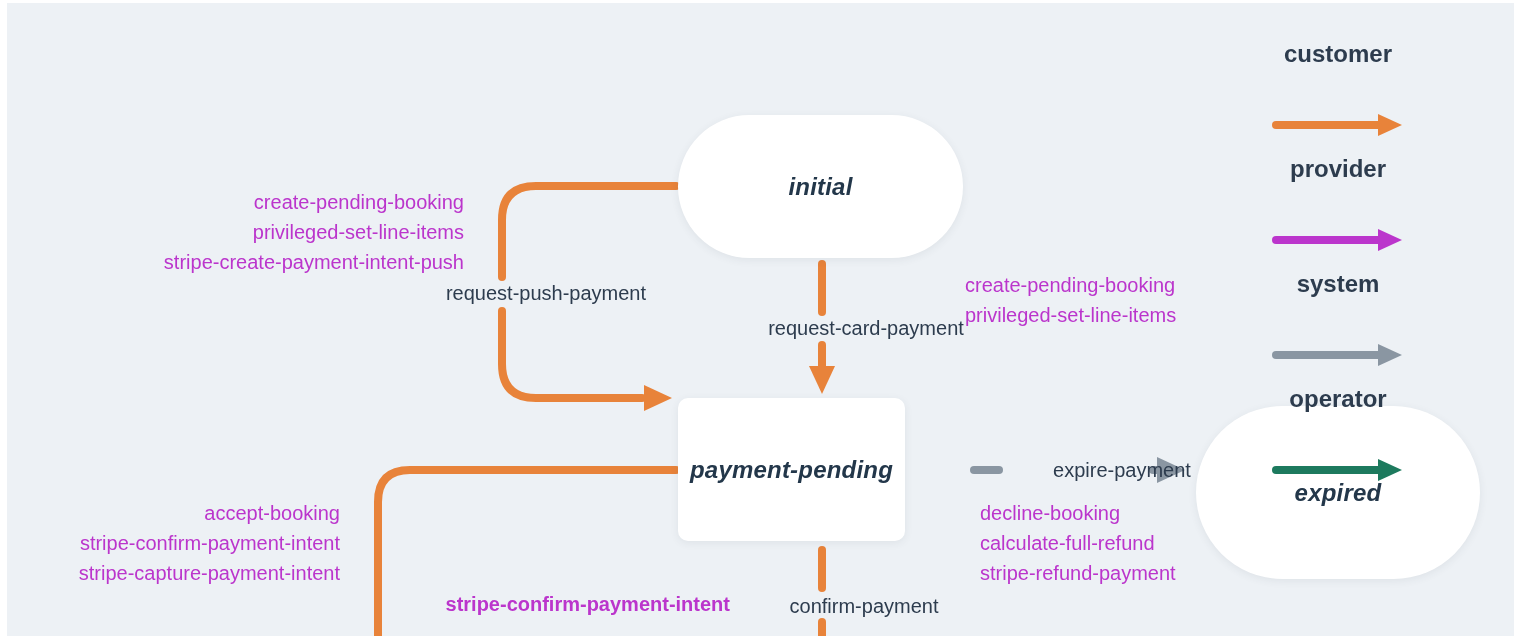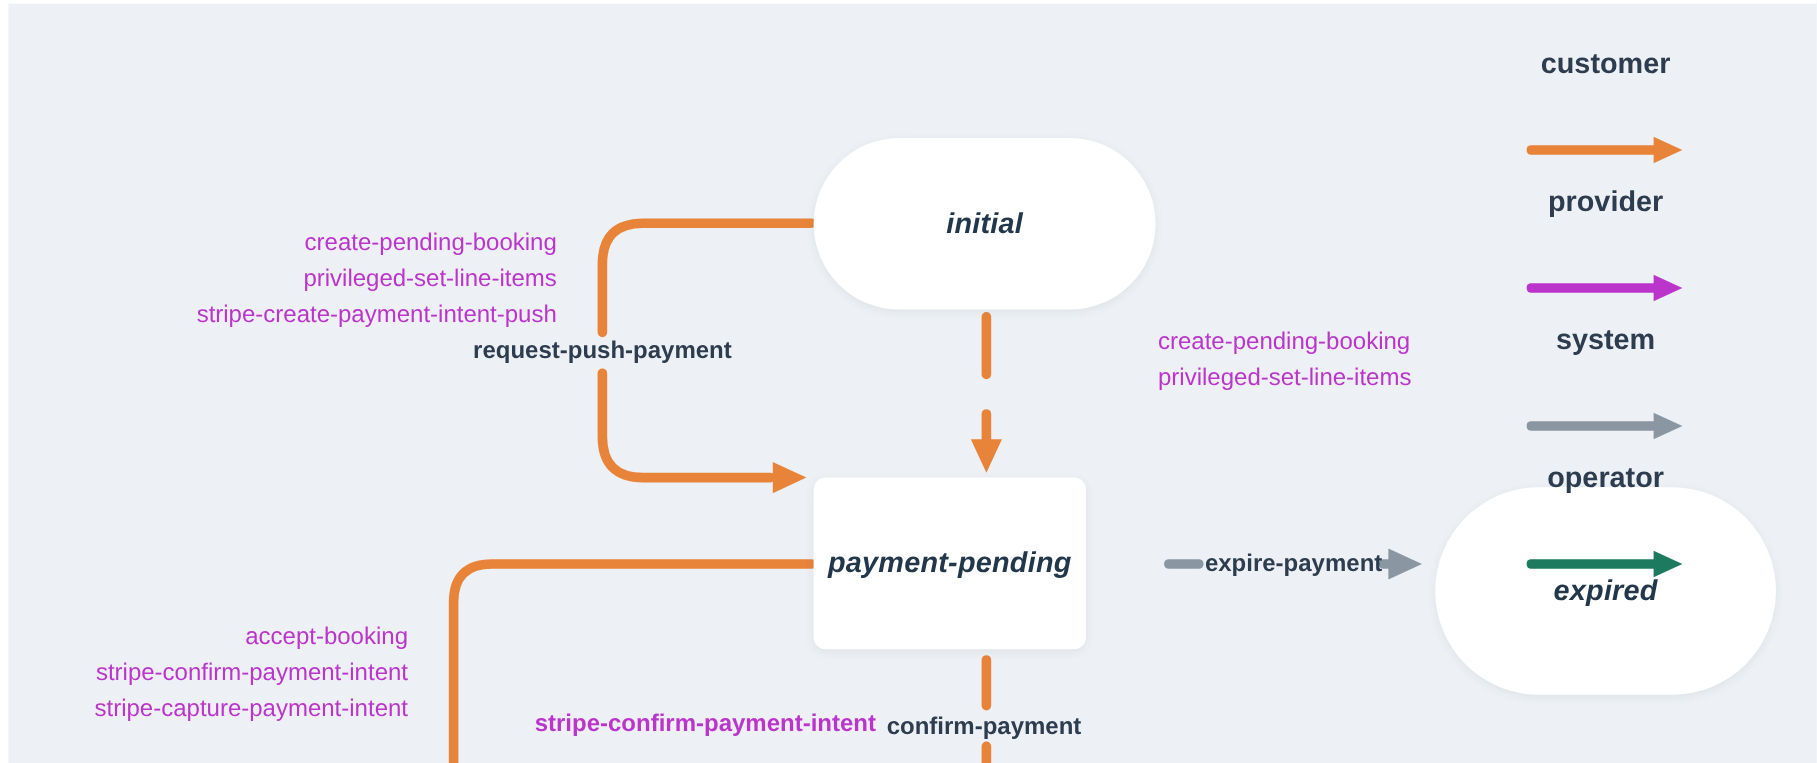--- a/index.html
+++ b/index.html
@@ -29,22 +29,23 @@
     display:flex;align-items:center;justify-content:center;
     box-shadow:0 2px 8px rgba(45,62,80,0.08);
     color:var(--node-text,#23374a);
     font-style:italic;font-size:24px;font-weight:bold;letter-spacing:0.2px;
   }
   .node.pill{border-radius:999px;}
   .node.rect{border-radius:10px;}
 
   .edge-label{
     position:absolute;transform:translate(-50%,-50%);
-    color:var(--text-dark,#2d3c4e);font-size:20px;font-weight:bold;
+    color:var(--text-dark,#2d3c4e);font-size:20px;font-weight:normal;
     white-space:nowrap;
+    margin-left:44px;
   }
   .action-group{
     position:absolute;color:var(--action-text,#bb35cc);
     font-size:20px;font-weight:normal;line-height:30px;white-space:nowrap;
   }
   .action-group.align-right{text-align:right;}
   .action-group.align-left{text-align:left;}
   .action-single{
     position:absolute;transform:translateY(-50%);
     color:var(--action-text,#bb35cc);font-size:20px;font-weight:bold;white-space:nowrap;
@@ -101,42 +102,48 @@
   <div class="node rect" style="left:678px;top:398px;width:227px;height:143px;">
     <span>payment-pending</span>
   </div>
 
   <div class="node pill" style="left:1196px;top:406px;width:284px;height:173px;">
     <span>expired</span>
   </div>
 
   <div class="edge-label" style="left:502px;top:293px;">request-push-payment</div>
 
+  <div class="edge-label" style="left:822px;top:328px;">request-card-payment</div>
 
   <div class="edge-label" style="left:1078px;top:470px;">expire-payment</div>
 
   <div class="edge-label" style="left:820px;top:606px;">confirm-payment</div>
 
   <div class="action-group align-right" style="right:1050px;top:187px;">
     <div>create-pending-booking</div>
     <div>privileged-set-line-items</div>
     <div>stripe-create-payment-intent-push</div>
   </div>
 
   <div class="action-group align-left" style="left:965px;top:270px;">
     <div>create-pending-booking</div>
     <div>privileged-set-line-items</div>
   </div>
 
-  <div class="action-group align-right" style="right:1174px;top:498px;margin-top:18px;">
+  <div class="action-group align-right" style="right:1174px;top:498px;">
     <div>accept-booking</div>
     <div>stripe-confirm-payment-intent</div>
     <div>stripe-capture-payment-intent</div>
   </div>
 
+  <div class="action-group align-left" style="left:980px;top:498px;">
+    <div>decline-booking</div>
+    <div>calculate-full-refund</div>
+    <div>stripe-refund-payment</div>
+  </div>
 
   <div class="action-single" style="right:784px;top:604px;">stripe-confirm-payment-intent</div>
 
   <div class="legend">
     <div class="legend-item">
       <div class="legend-label">customer</div>
       <svg class="legend-arrow" width="132" height="26" viewBox="0 0 132 26">
         <line class="lg-line lg-customer" x1="4" y1="13" x2="106" y2="13"></line>
         <polygon class="lg-customer-f" points="106,2 106,24 130,13"></polygon>
       </svg>

